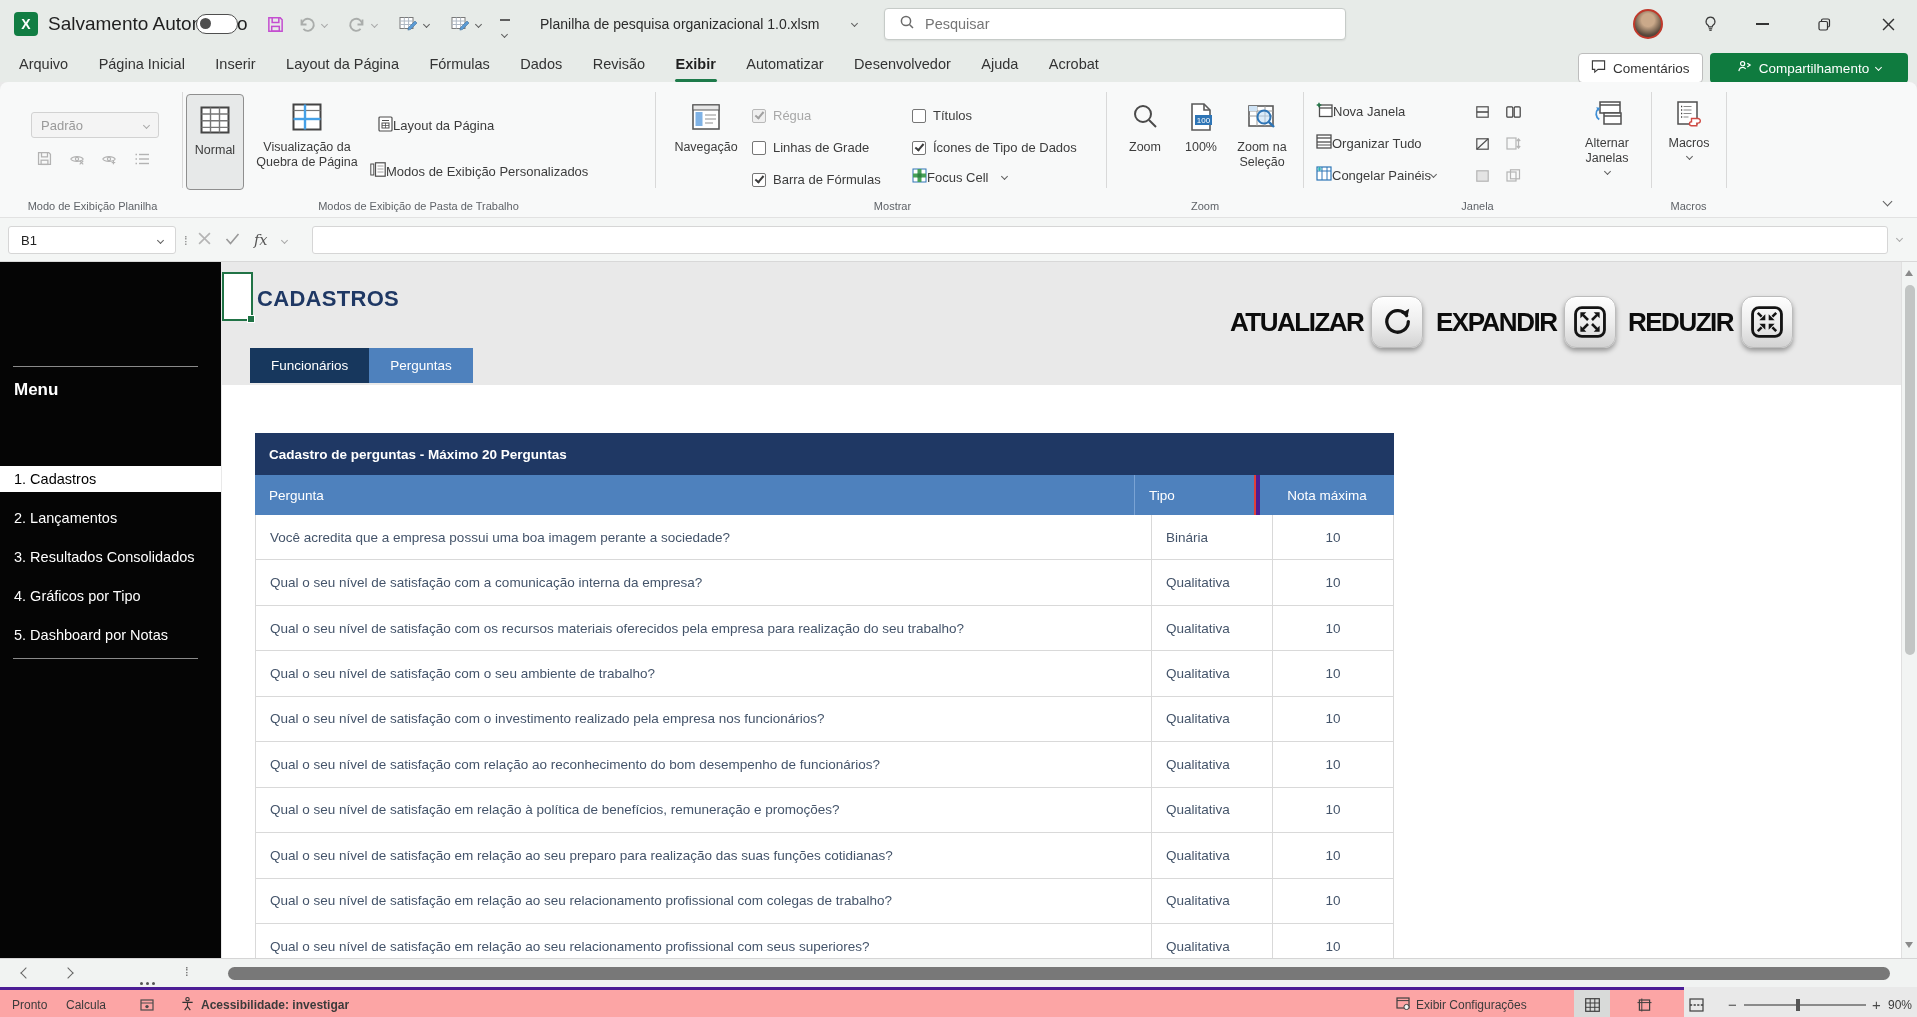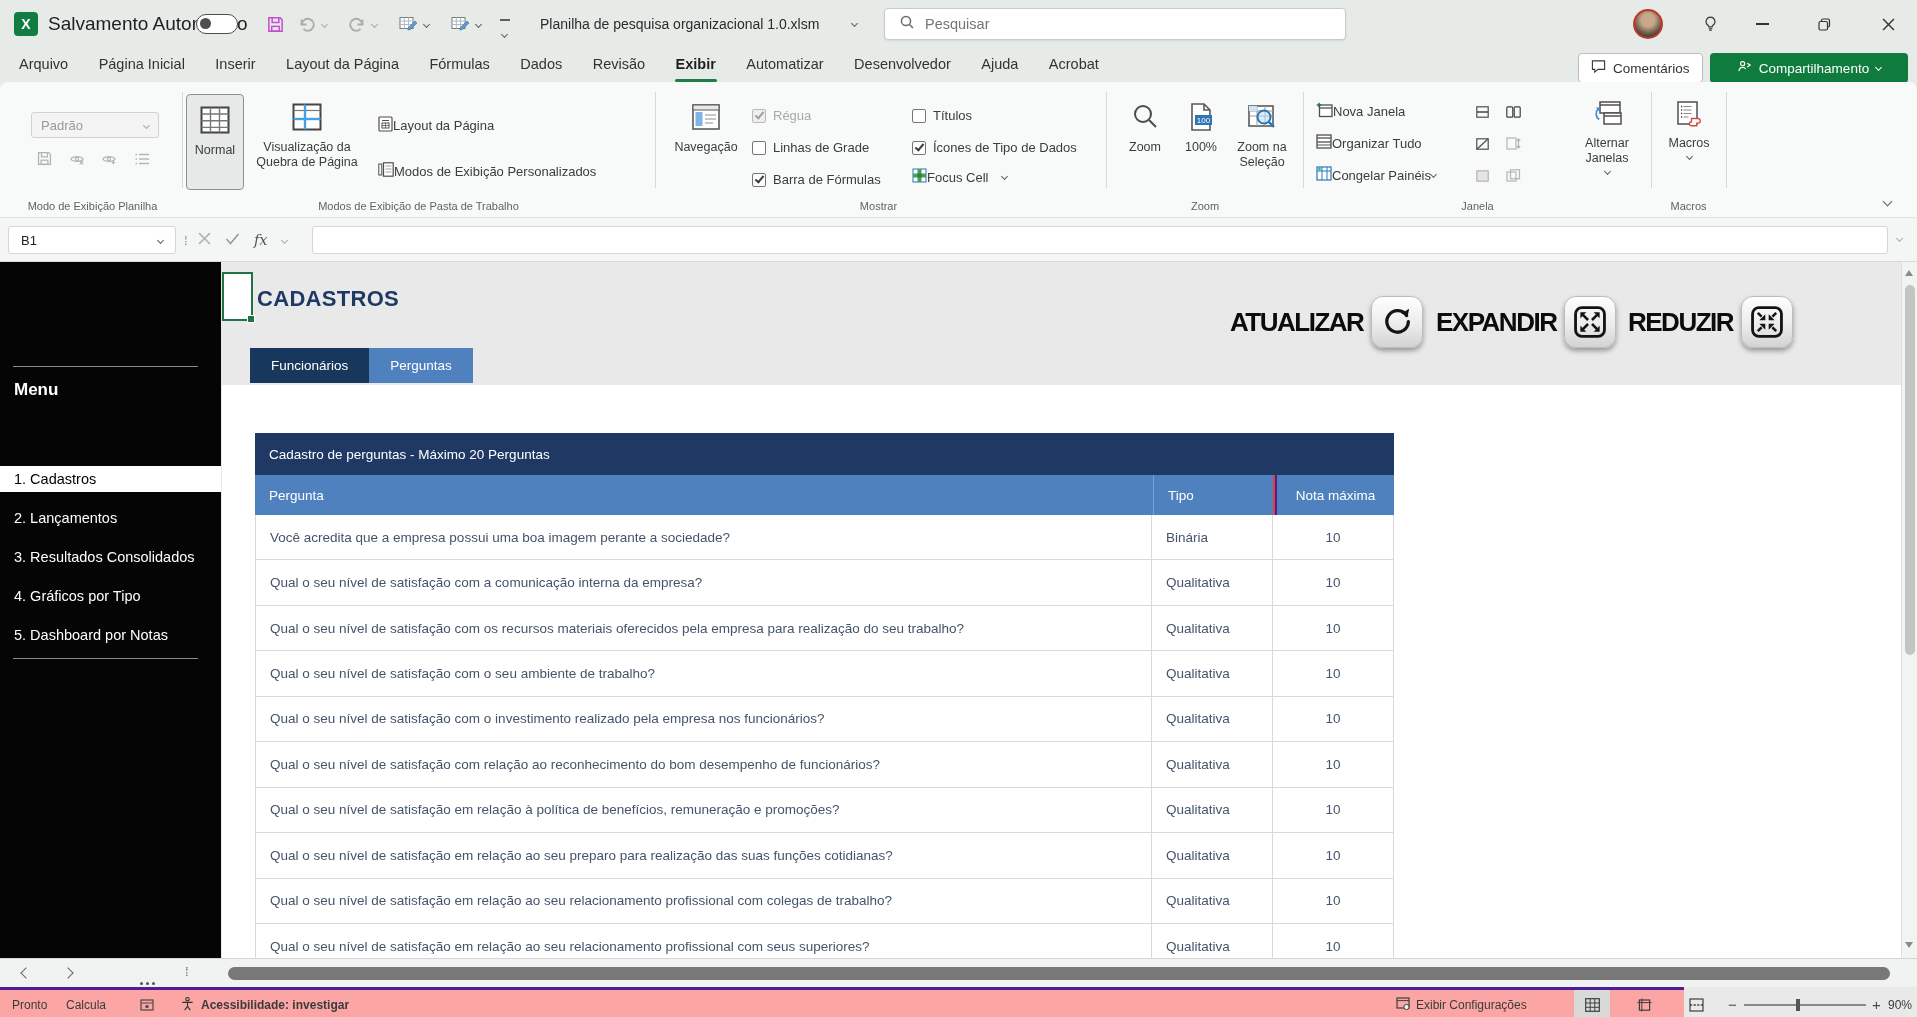--- a/index.html
+++ b/index.html
@@ -64,27 +64,27 @@
 .b1cell::after{content:"";position:absolute;right:-4px;bottom:-4px;width:6px;height:6px;background:#217346;border:1px solid #fff}
 .page-title{position:absolute;left:257px;top:24px;font-size:22px;font-weight:bold;color:#1f3864;letter-spacing:.3px}
 .abtn{position:absolute;top:34px;display:flex;align-items:center;gap:8px}
 .abtn .albl{font-size:26px;font-weight:800;letter-spacing:-1.5px;color:#0c0c0c}
 .gloss{width:52px;height:52px;border-radius:12px;border:1px solid #bcbcbc;background:linear-gradient(180deg,#fefefe 0%,#ececec 55%,#d3d3d3 100%);box-shadow:0 3px 5px rgba(0,0,0,.35),inset 0 1px 0 #fff;display:flex;align-items:center;justify-content:center;cursor:pointer}
 .sheettabs{position:absolute;left:250px;top:86px;display:flex;gap:0}
 .sheettab{height:35px;display:flex;align-items:center;justify-content:center;padding:0 21px;background:#17375d;color:#fff;font-size:13.5px;cursor:pointer}
 .sheettab.active{background:#4e81bd;font-weight:normal}
 
 #qtable{position:absolute;left:255px;top:171px;width:1139px}
-.ttitle{height:42px;background:#1f3864;color:#fff;font-weight:normal;font-size:13.5px;display:flex;align-items:center;padding-left:14px}
+.ttitle{height:42px;background:#1f3864;color:#fff;font-weight:bold;font-size:13.5px;display:flex;align-items:center;padding-left:14px}
 .thead{display:flex;height:40px;background:#4e81bd;color:#fff;font-weight:normal;font-size:13.5px}
 .thead>div{display:flex;align-items:center}
 .th1{flex:1;padding-left:14px}
 .th2{width:121px;padding-left:14px;border-left:1px solid #7aa3d4;position:relative}
 .th2::after{content:"";position:absolute;right:-1px;top:0;width:2px;height:100%;background:#e24138}
-.th3{width:120px;justify-content:center;border-left:3px solid #4c1d95}
+.th3{width:139px;justify-content:center;border-left:5px solid #4c1d95}
 .trows{border-left:1px solid #d9d9d9;border-right:1px solid #d9d9d9;background:#fff}
 .trow{display:flex;height:45.45px;border-bottom:1px solid #d9d9d9;font-size:13.5px;color:#44546a}
 .trow>div{display:flex;align-items:center}
 .c1{flex:1;padding:0 14px;border-right:1px solid #d9d9d9}
 .c2{width:121px;padding-left:14px;border-right:1px solid #d9d9d9}
 .c3{width:120px;justify-content:center}
 
 #vscroll{position:absolute;left:1901px;top:0;width:16px;height:696px;background:#f2f4f3;border-left:1px solid #e0e0e0}
 #vscroll .thumb{position:absolute;left:2.5px;top:23px;width:10px;height:370px;background:#c2c5c4;border-radius:5px}
 .tri{width:0;height:0;border-left:4.5px solid transparent;border-right:4.5px solid transparent}
@@ -262,21 +262,21 @@
     </div>
     <div class="ritem" style="left:378px;top:34px">
       <span><svg width="15" height="16" viewBox="0 0 15 16">
             <rect x="1" y="1" width="13" height="14" rx="1" fill="#fff" stroke="#4f4f4f" stroke-width="1.2"></rect>
             <path d="M4 4.5h7" stroke="#4f4f4f"></path>
             <rect x="4" y="7" width="7" height="5" fill="none" stroke="#4f4f4f" stroke-width="1"></rect>
             <path d="M4 9.5h7M7.5 7v5" stroke="#4f4f4f" stroke-width=".8"></path>
           </svg></span>
       <span>Layout da Página</span>
     </div>
-    <div class="ritem" style="left:378px;top:80px">
+    <div class="ritem" style="left:370px;top:80px">
       <span><svg width="16" height="15" viewBox="0 0 16 15">
             <rect x="0.8" y="2" width="3" height="11" fill="none" stroke="#4f4f4f"></rect>
             <rect x="5.5" y="0.8" width="9.7" height="13.4" fill="#fff" stroke="#4f4f4f" stroke-width="1.2"></rect>
             <path d="M7.5 4h6M7.5 7h6M7.5 10h6" stroke="#9a9a9a" stroke-width=".9"></path>
           </svg></span>
       <span>Modos de Exibição Personalizados</span>
     </div>
     <div class="glabel" style="left:185px;width:467px">Modos de Exibição de Pasta de Trabalho</div>
     <div class="gdivider" style="left:655px"></div>
 
@@ -318,21 +318,21 @@
     <div class="ritem" style="left:912px;top:86px">
       <span><svg width="15" height="15" viewBox="0 0 15 15">
             <rect x="1" y="1" width="13" height="13" fill="#fff" stroke="#2e75b6"></rect>
             <rect x="5.5" y="1" width="4" height="13" fill="#46a058"></rect>
             <rect x="1" y="5.5" width="13" height="4" fill="#46a058"></rect>
             <rect x="5.5" y="5.5" width="4" height="4" fill="#2f8042"></rect>
           </svg></span>
       <span>Focus Cell</span>
       <span class="chev small" style="margin-left:14px;margin-top:-2px"></span>
     </div>
-    <div class="glabel" style="left:655px;width:447px">Mostrar</div>
+    <div class="glabel" style="left:669px;width:447px">Mostrar</div>
     <div class="gdivider" style="left:1106px"></div>
 
     <div class="bigbtn" style="left:1118px;top:20px;width:54px">
       <span><svg width="30" height="30" viewBox="0 0 30 30" fill="none" stroke="#4a4a4a" stroke-width="2">
             <circle cx="13" cy="12" r="8"></circle>
             <line x1="19" y1="18" x2="26" y2="25"></line>
           </svg></span>
       <span class="lbl">Zoom</span>
     </div>
     <div class="bigbtn" style="left:1176px;top:20px;width:50px">

